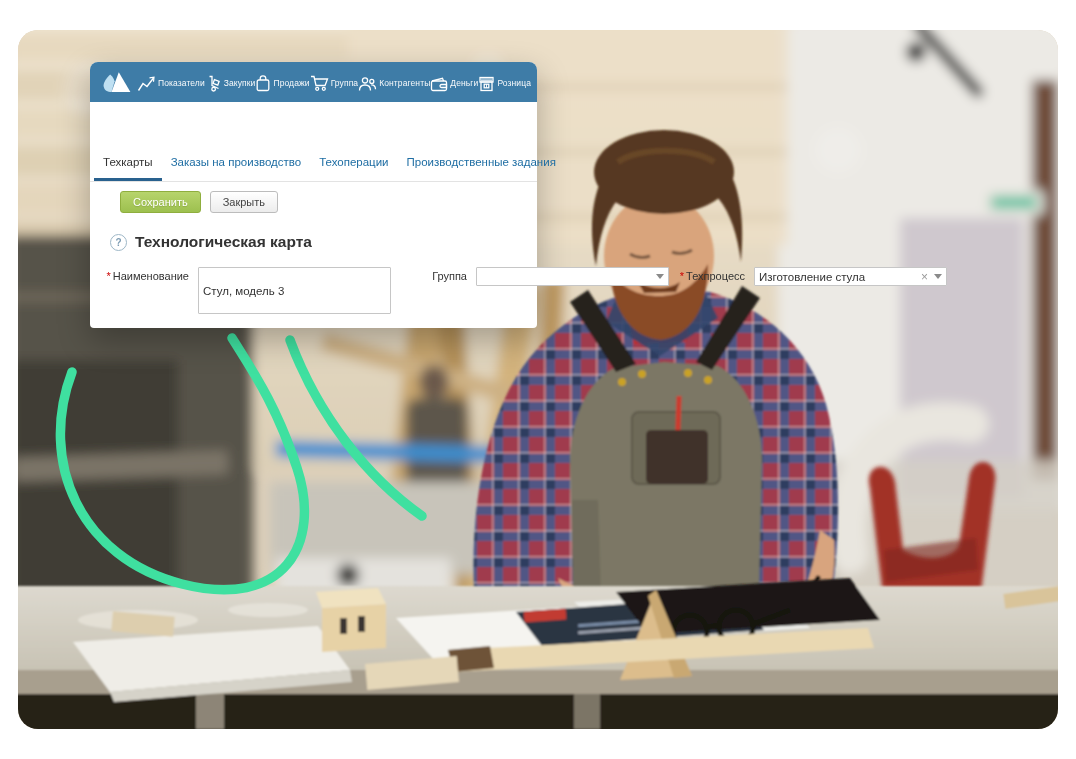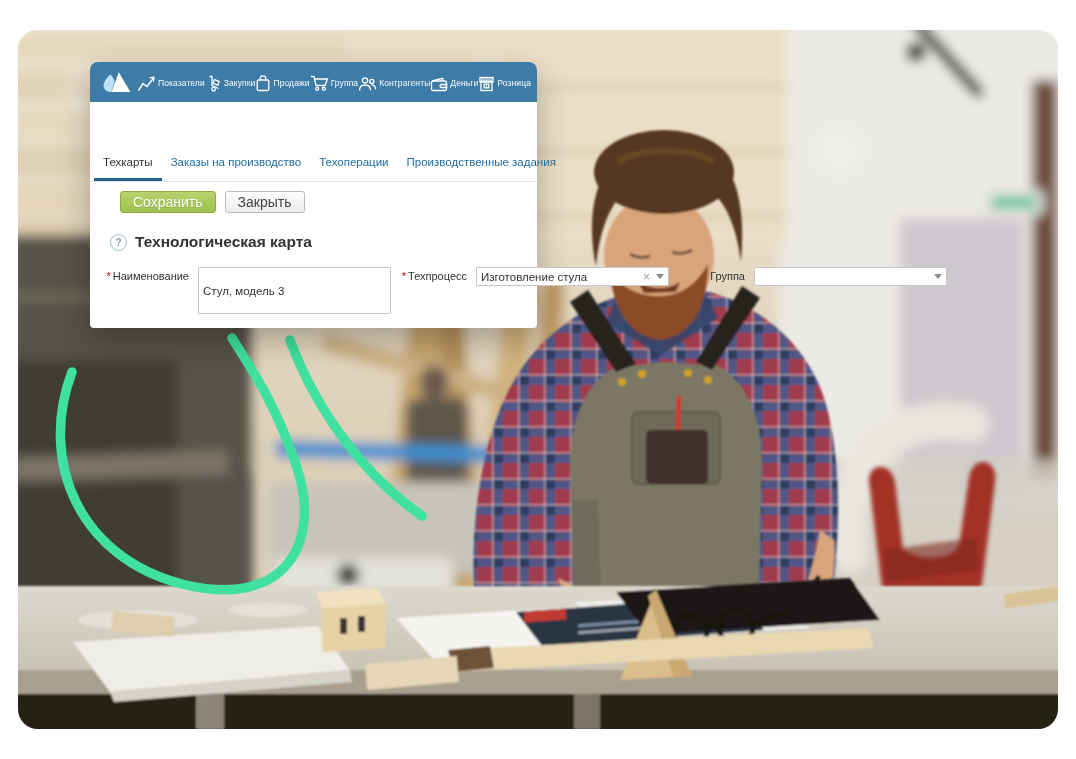--- a/index.html
+++ b/index.html
@@ -23,21 +23,21 @@
   .nav-item .nicon{height:17px;display:flex;align-items:flex-end;}
   .nav-item .nlabel{font-size:8.5px;letter-spacing:.1px;opacity:.96;white-space:nowrap;}
 
   .tabs{display:flex;align-items:stretch;height:35px;border-bottom:1px solid #e3e3e3;padding:0 4px;margin-top:44px;}
   .tab{display:flex;align-items:center;padding:0 9px;font-size:11.5px;color:#1e6da3;cursor:pointer;
     border-bottom:3px solid transparent;box-sizing:border-box;white-space:nowrap;}
   .tab.active{color:#333;font-weight:400;border-bottom-color:#29618e;cursor:default;}
 
   .content{padding:9px 0 14px 30px;}
   .btn-row{display:flex;gap:9px;}
-  .btn{font-size:14px;line-height:20px;padding:0 12px;border-radius:3px;cursor:pointer;}
+  .btn{font-size:11px;line-height:20px;padding:0 12px;border-radius:3px;cursor:pointer;}
   .btn-save{background:linear-gradient(#b7d46c,#9dc04f);border:1px solid #8fae3e;color:#fff;
     text-shadow:0 1px 1px rgba(0,0,0,.15);}
   .btn-close{background:linear-gradient(#ffffff,#ececec);border:1px solid #bcbcbc;color:#444;}
 
   .title-row{display:flex;align-items:center;gap:8px;margin:20px 0 16px -10px;}
   .help-badge{width:15px;height:15px;border-radius:50%;border:1.4px solid #9db6c6;color:#7d9cb3;
     font-size:10px;font-weight:bold;display:flex;align-items:center;justify-content:center;cursor:pointer;}
   .page-title{font-size:15.5px;font-weight:bold;color:#333;}
 
   .form{display:flex;flex-direction:row;gap:7px;}
@@ -344,37 +344,37 @@
       <div class="form">
 
         <div class="frow">
           <div class="flabel"><span class="req">*</span><span>Наименование</span></div>
           <div class="fctrl">
             <input class="tinput" type="text" value="Стул, модель 3" style="">
           </div>
         </div>
 
         <div class="frow">
+          <div class="flabel"><span>Группа</span></div>
+          <div class="fctrl">
+            <div class="combo">
+              <span class="cval"></span>
+              <span class="arrow"></span>
+            </div>
+          </div>
+        </div>
+
+        <div class="frow">
           <div class="flabel"><span class="req">*</span><span>Техпроцесс</span></div>
           <div class="fctrl">
             <div class="combo">
               <span class="cval">Изготовление стула</span>
               <span class="clear-x">×</span>
               <span class="arrow"></span>
             </div>
           </div>
         </div>
 
-        <div class="frow">
-          <div class="flabel"><span>Группа</span></div>
-          <div class="fctrl">
-            <div class="combo">
-              <span class="cval"></span>
-              <span class="arrow"></span>
-            </div>
-          </div>
-        </div>
-
 
       </div>
     </div>
   </div>
 </div>
 
 </body></html>

